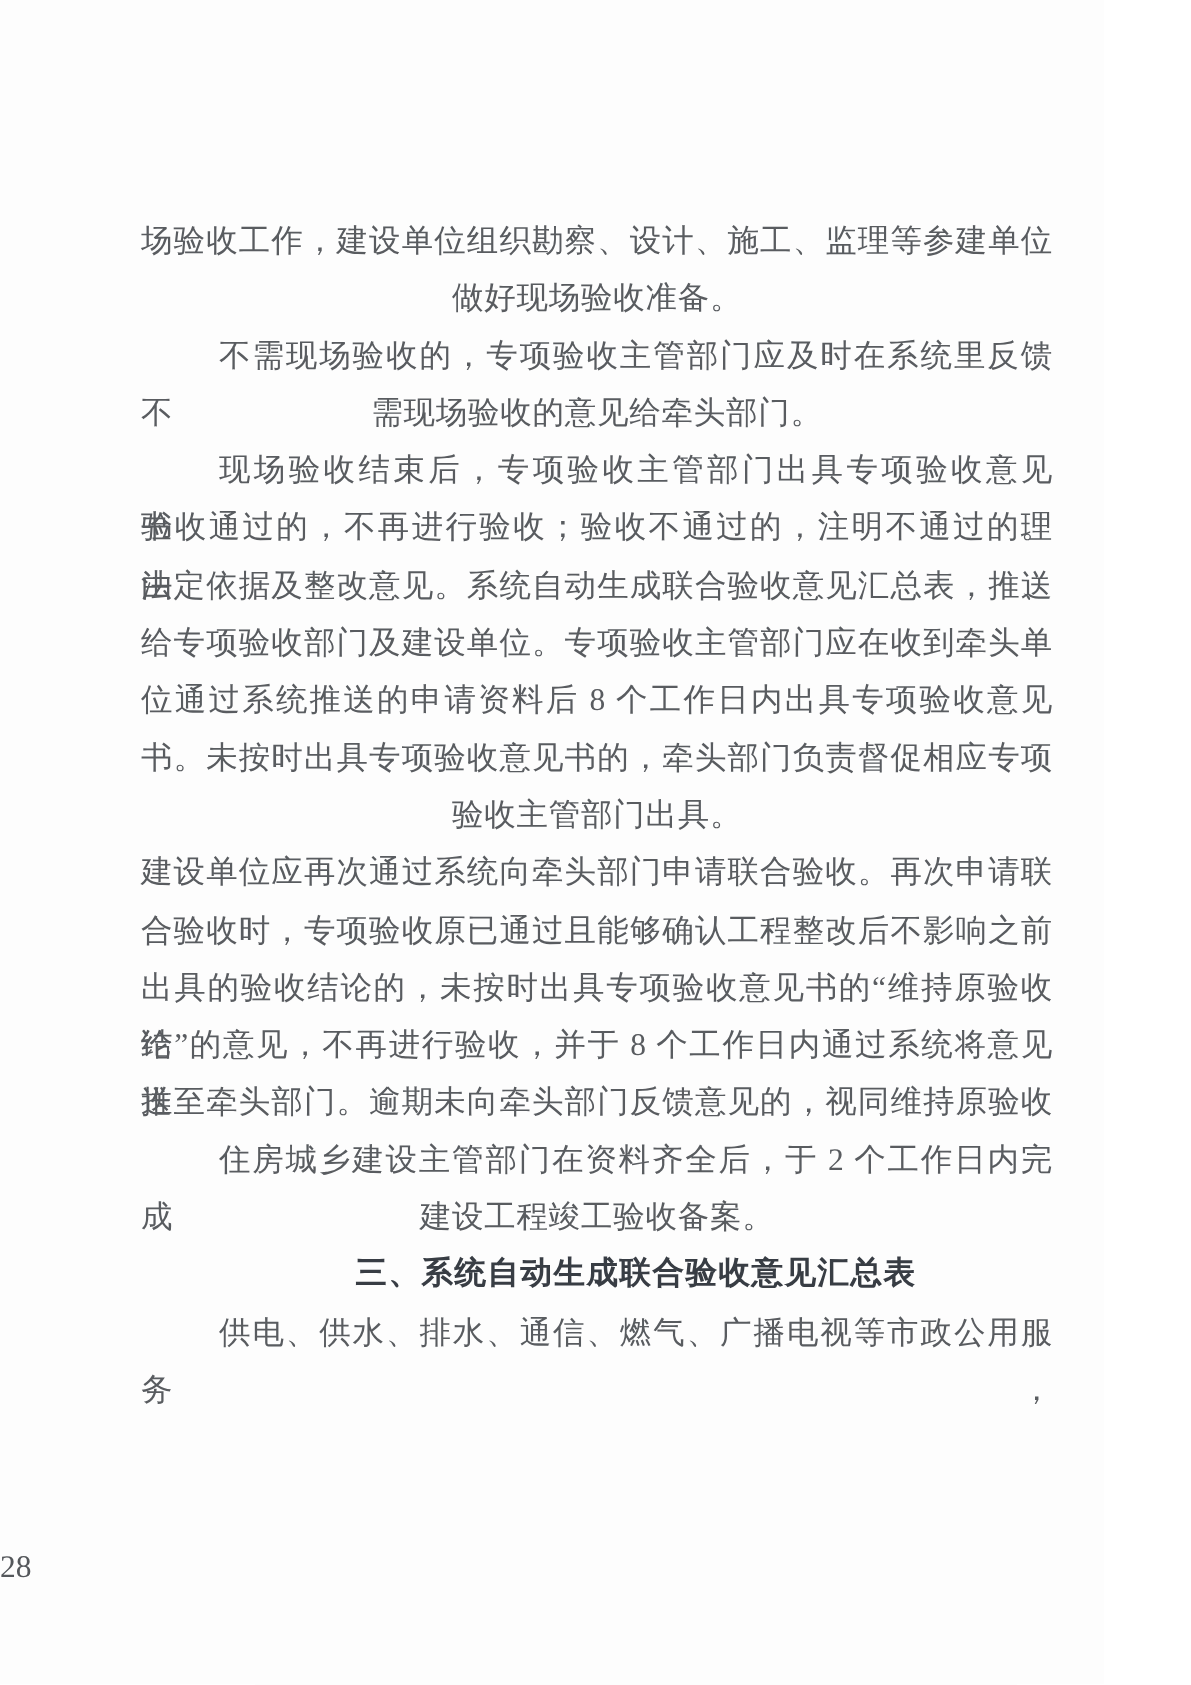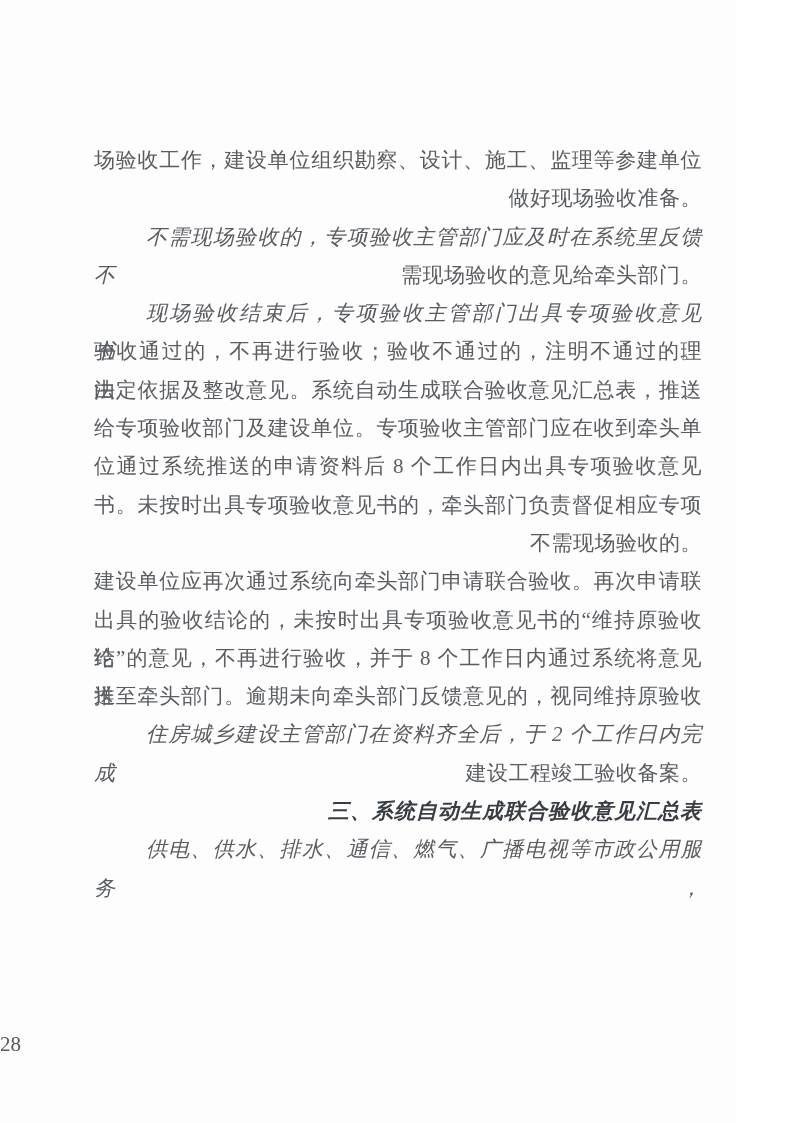--- a/index.html
+++ b/index.html
@@ -21,29 +21,28 @@
     top: 141px;
     width: 608px;
   }
   .line {
     font-size: 21px;
     line-height: 38.3px;
     height: 38.3px;
     color: #595c60;
     letter-spacing: 0.5px;
     white-space: pre-wrap;
-    text-align: right;
+    text-align: center;
   }
   .line.justify {
     text-align: justify;
     text-align-last: justify;
   }
   .line.indent {
     text-indent: 52px;
-    font-style: italic;
   }
   .line.bold {
     font-weight: bold;
     color: #383d44;
     font-family: "Liberation Sans", sans-serif;
     letter-spacing: 1px;
   }
   .page-number {
     position: absolute;
     left: 0;
@@ -63,22 +62,23 @@
       <div class="line justify">场验收工作，建设单位组织勘察、设计、施工、监理等参建单位</div>
       <div class="line">做好现场验收准备。</div>
       <div class="line indent justify">不需现场验收的，专项验收主管部门应及时在系统里反馈不</div>
       <div class="line">需现场验收的意见给牵头部门。</div>
       <div class="line indent justify">现场验收结束后，专项验收主管部门出具专项验收意见书。</div>
       <div class="line justify">验收通过的，不再进行验收；验收不通过的，注明不通过的理由、</div>
       <div class="line justify">法定依据及整改意见。系统自动生成联合验收意见汇总表，推送</div>
       <div class="line justify">给专项验收部门及建设单位。专项验收主管部门应在收到牵头单</div>
       <div class="line justify">位通过系统推送的申请资料后 8 个工作日内出具专项验收意见</div>
       <div class="line justify">书。未按时出具专项验收意见书的，牵头部门负责督促相应专项</div>
-      <div class="line">不需现场验收的。</div>
+      <div class="line">验收主管部门出具。</div>
       <div class="line justify">建设单位应再次通过系统向牵头部门申请联合验收。再次申请联</div>
+      <div class="line justify">合验收时，专项验收原已通过且能够确认工程整改后不影响之前</div>
       <div class="line justify">出具的验收结论的，未按时出具专项验收意见书的“维持原验收结</div>
       <div class="line justify">论”的意见，不再进行验收，并于 8 个工作日内通过系统将意见推</div>
       <div class="line justify">送至牵头部门。逾期未向牵头部门反馈意见的，视同维持原验收</div>
       <div class="line indent justify">住房城乡建设主管部门在资料齐全后，于 2 个工作日内完成</div>
       <div class="line">建设工程竣工验收备案。</div>
       <div class="line indent bold">三、系统自动生成联合验收意见汇总表</div>
       <div class="line indent justify">供电、供水、排水、通信、燃气、广播电视等市政公用服务，</div>
     </main>
   <div class="page-number">28</div>
 </div>

